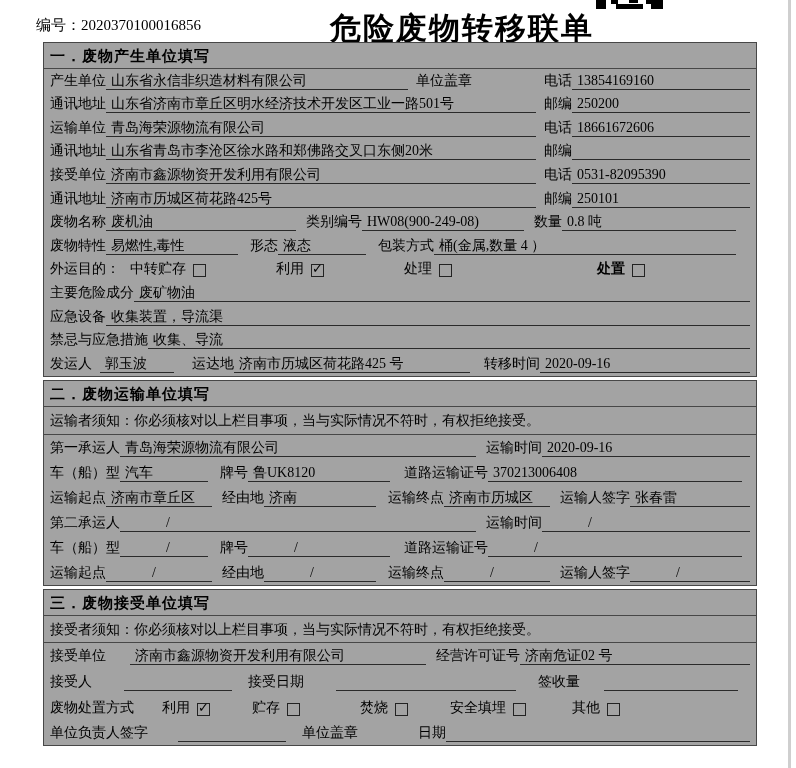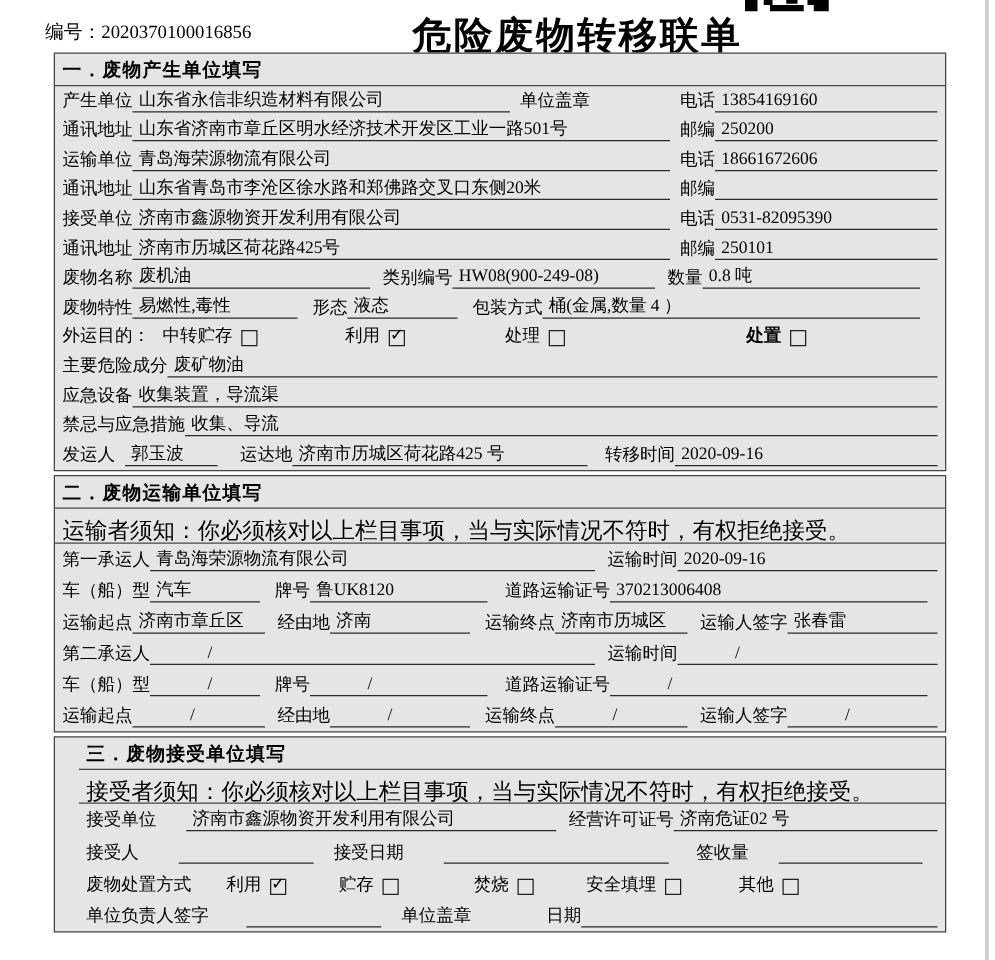--- a/index.html
+++ b/index.html
@@ -9,35 +9,35 @@
     font-family:"Liberation Serif","DejaVu Serif",serif;
   }
   
   .doc-number{position:absolute;left:36px;top:16px;font-size:15px;white-space:nowrap;}
   .doc-title{position:absolute;left:330px;top:8px;font-size:31px;font-weight:bold;letter-spacing:2px;white-space:nowrap;}
   .qr-frag{position:absolute;left:0;top:0;width:796px;height:12px;}
   .qr-frag div{position:absolute;background:#000;}
   .page-edge{position:absolute;left:788px;top:0;width:3px;height:768px;background:#cfcfcf;}
   
   .form{position:absolute;left:43px;top:42px;width:714px;}
-  .section{border:1.5px solid #474747;background:#e5e5e5;margin-bottom:3px;box-sizing:border-box;}
+  .section{border:1.5px solid #474747;background:#a3a3a3;margin-bottom:3px;box-sizing:border-box;}
   .sec-head{
     height:26px;box-sizing:border-box;padding:4px 6px 0 6px;
     font-size:15px;font-weight:bold;border-bottom:1px solid #474747;
     letter-spacing:1px;
   }
   .frow{
     display:flex;align-items:flex-end;box-sizing:border-box;
     padding:0 6px 3px 6px;font-size:14px;overflow:hidden;
   }
   .sec0 .frow{height:23.6px;}
   .sec1 .frow{height:25px;}
   .sec2 .frow{height:25.7px;}
   .notice{
-    box-sizing:border-box;font-size:18px;padding:5px 6px 0 6px;
+    box-sizing:border-box;font-size:14px;padding:5px 6px 0 6px;
     border-bottom:1px solid #474747;white-space:nowrap;font-family:Liberation Serif, serif;
   }
   .sec1 .notice{height:28px;}
   .sec2 .notice{height:27px;}
   .lbl{white-space:nowrap;flex:0 0 auto;}
   .val{
     border-bottom:1px solid #2a2a2a;white-space:nowrap;overflow:hidden;
     padding:0 5px;margin-left:0;height:18px;line-height:18px;
     flex:0 0 auto;box-sizing:border-box;
   }
@@ -206,21 +206,21 @@
           <span class="lbl">运输起点</span>
           <span class="val ind" style="width: 106px; border-bottom-color: rgb(42, 42, 42);">/</span>
           <span class="lbl" style="margin-left: 10px;">经由地</span>
           <span class="val ind" style="width: 112px; border-bottom-color: rgb(42, 42, 42);">/</span>
           <span class="lbl" style="margin-left: 12px;">运输终点</span>
           <span class="val ind" style="width: 106px; border-bottom-color: rgb(42, 42, 42);">/</span>
           <span class="lbl" style="margin-left: 10px;">运输人签字</span>
           <span class="val grow ind" style="border-bottom-color: rgb(42, 42, 42);">/</span>
         </div>
       </div>
-      <div class="section sec2" style="border-color: rgb(71, 71, 71); padding-left: 19px;">
+      <div class="section sec2" style="border-color: rgb(71, 71, 71);">
         <div class="sec-head">三．废物接受单位填写</div>
         <div class="notice">接受者须知：你必须核对以上栏目事项，当与实际情况不符时，有权拒绝接受。</div>
         <div class="frow">
           <span class="lbl">接受单位</span>
           <span class="val" style="width: 296px; margin-left: 24px; border-bottom-color: rgb(42, 42, 42);">济南市鑫源物资开发利用有限公司</span>
           <span class="lbl" style="margin-left: 10px;">经营许可证号</span>
           <span class="val grow" style="border-bottom-color: rgb(42, 42, 42);">济南危证02 号</span>
         </div>
         <div class="frow">
           <span class="lbl">接受人</span>

